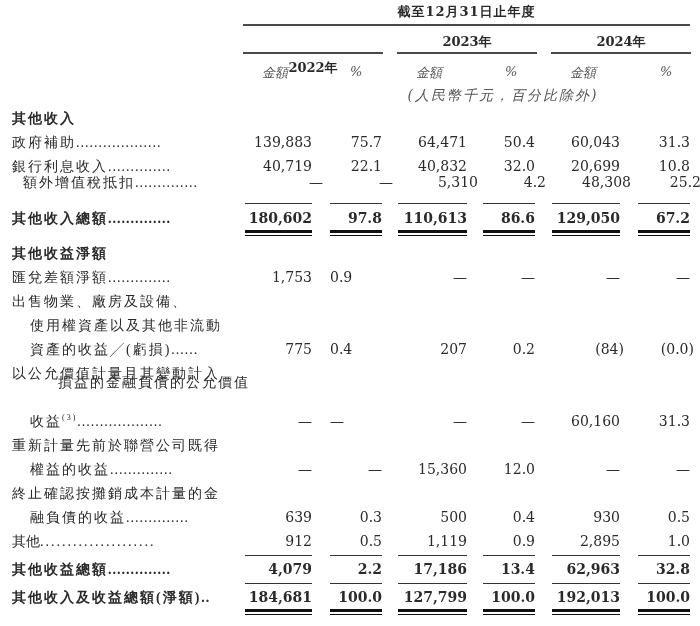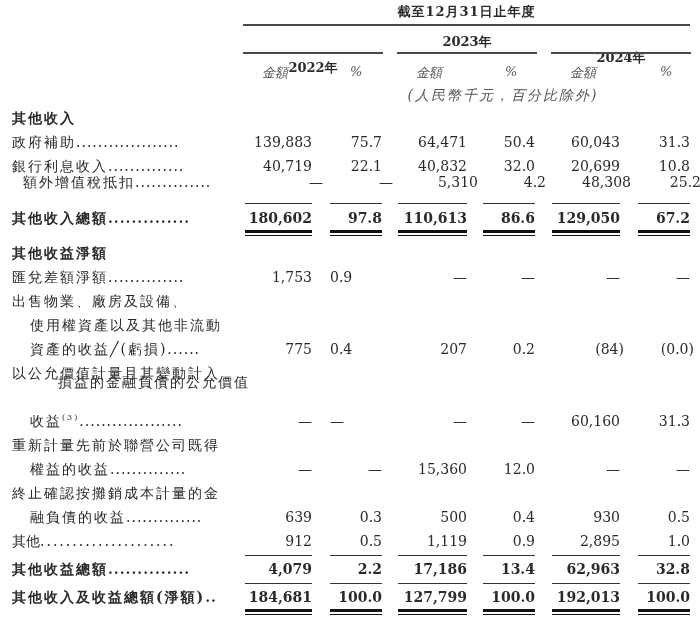--- a/index.html
+++ b/index.html
@@ -5,21 +5,21 @@
   html, body { margin:0; padding:0; background:#ffffff; }
   body { width:700px; height:626px; position:relative; overflow:hidden;
          font-family:"DejaVu Serif","Liberation Serif",serif; color:#2a2a2a; }
   .abs { position:absolute; }
   .hdr-title { left:243px; width:447px; top:3px; text-align:center; font-weight:bold; font-size:13px; letter-spacing:1px; }
   .hline { position:absolute; height:0; border-top:2px solid #4a4a4a; }
   .yr { position:absolute; top:33px; text-align:center; font-weight:bold; font-size:13px; }
   .colhead { position:absolute; top:64px; font-style:italic; font-size:13px; color:#555; }
   .unit { position:absolute; top:87px; left:383px; width:240px; text-align:center; font-style:italic; font-size:14px; color:#555; letter-spacing:2px; }
   .row { position:absolute; left:0; width:700px; height:22px; font-size:14px; }
-  .label { position:absolute; left:12px; width:212px; white-space:nowrap; overflow:hidden; letter-spacing:2px; }
+  .label { position:absolute; left:12px; width:212px; white-space:nowrap; overflow:hidden; letter-spacing:2px;font-family:Liberation Serif, serif; }
   .label.indent { left:30px; width:194px; }
   .label .dots { letter-spacing:1px; }
   .label.bold { font-weight:bold; }
   .cell { position:absolute; text-align:right; white-space:nowrap; }
   .c1 { left:245px; width:67px; }
   .c2 { left:325px; width:57px; }
   .c3 { left:398px; width:69px; }
   .c4 { left:483px; width:52px; }
   .c5 { left:552px; width:68px; }
   .c6 { left:638px; width:52px; }
@@ -29,21 +29,21 @@
   sup { font-size:8px; }
 </style>
 </head>
 <body>
 
 <div class="abs hdr-title">截至12月31日止年度</div>
 <div class="hline" style="left:243px;width:447px;top:24px;"></div>
 
 <div class="yr" style="left:243px;width:140px;margin-top:26px;">2022年</div>
 <div class="yr" style="left:397px;width:140px;">2023年</div>
-<div class="yr" style="left:551px;width:140px;margin-top:16px;">2024年</div>
+<div class="yr" style="left:551px;width:140px;">2024年</div>
 <div class="hline" style="left:243px;width:140px;top:52px;"></div>
 <div class="hline" style="left:397px;width:140px;top:52px;"></div>
 <div class="hline" style="left:551px;width:140px;top:52px;"></div>
 
 <div class="colhead" style="left:262px;">金額</div>
 <div class="colhead" style="left:350px;">%</div>
 <div class="colhead" style="left:416px;">金額</div>
 <div class="colhead" style="left:505px;">%</div>
 <div class="colhead" style="left:570px;">金額</div>
 <div class="colhead" style="left:660px;">%</div>

